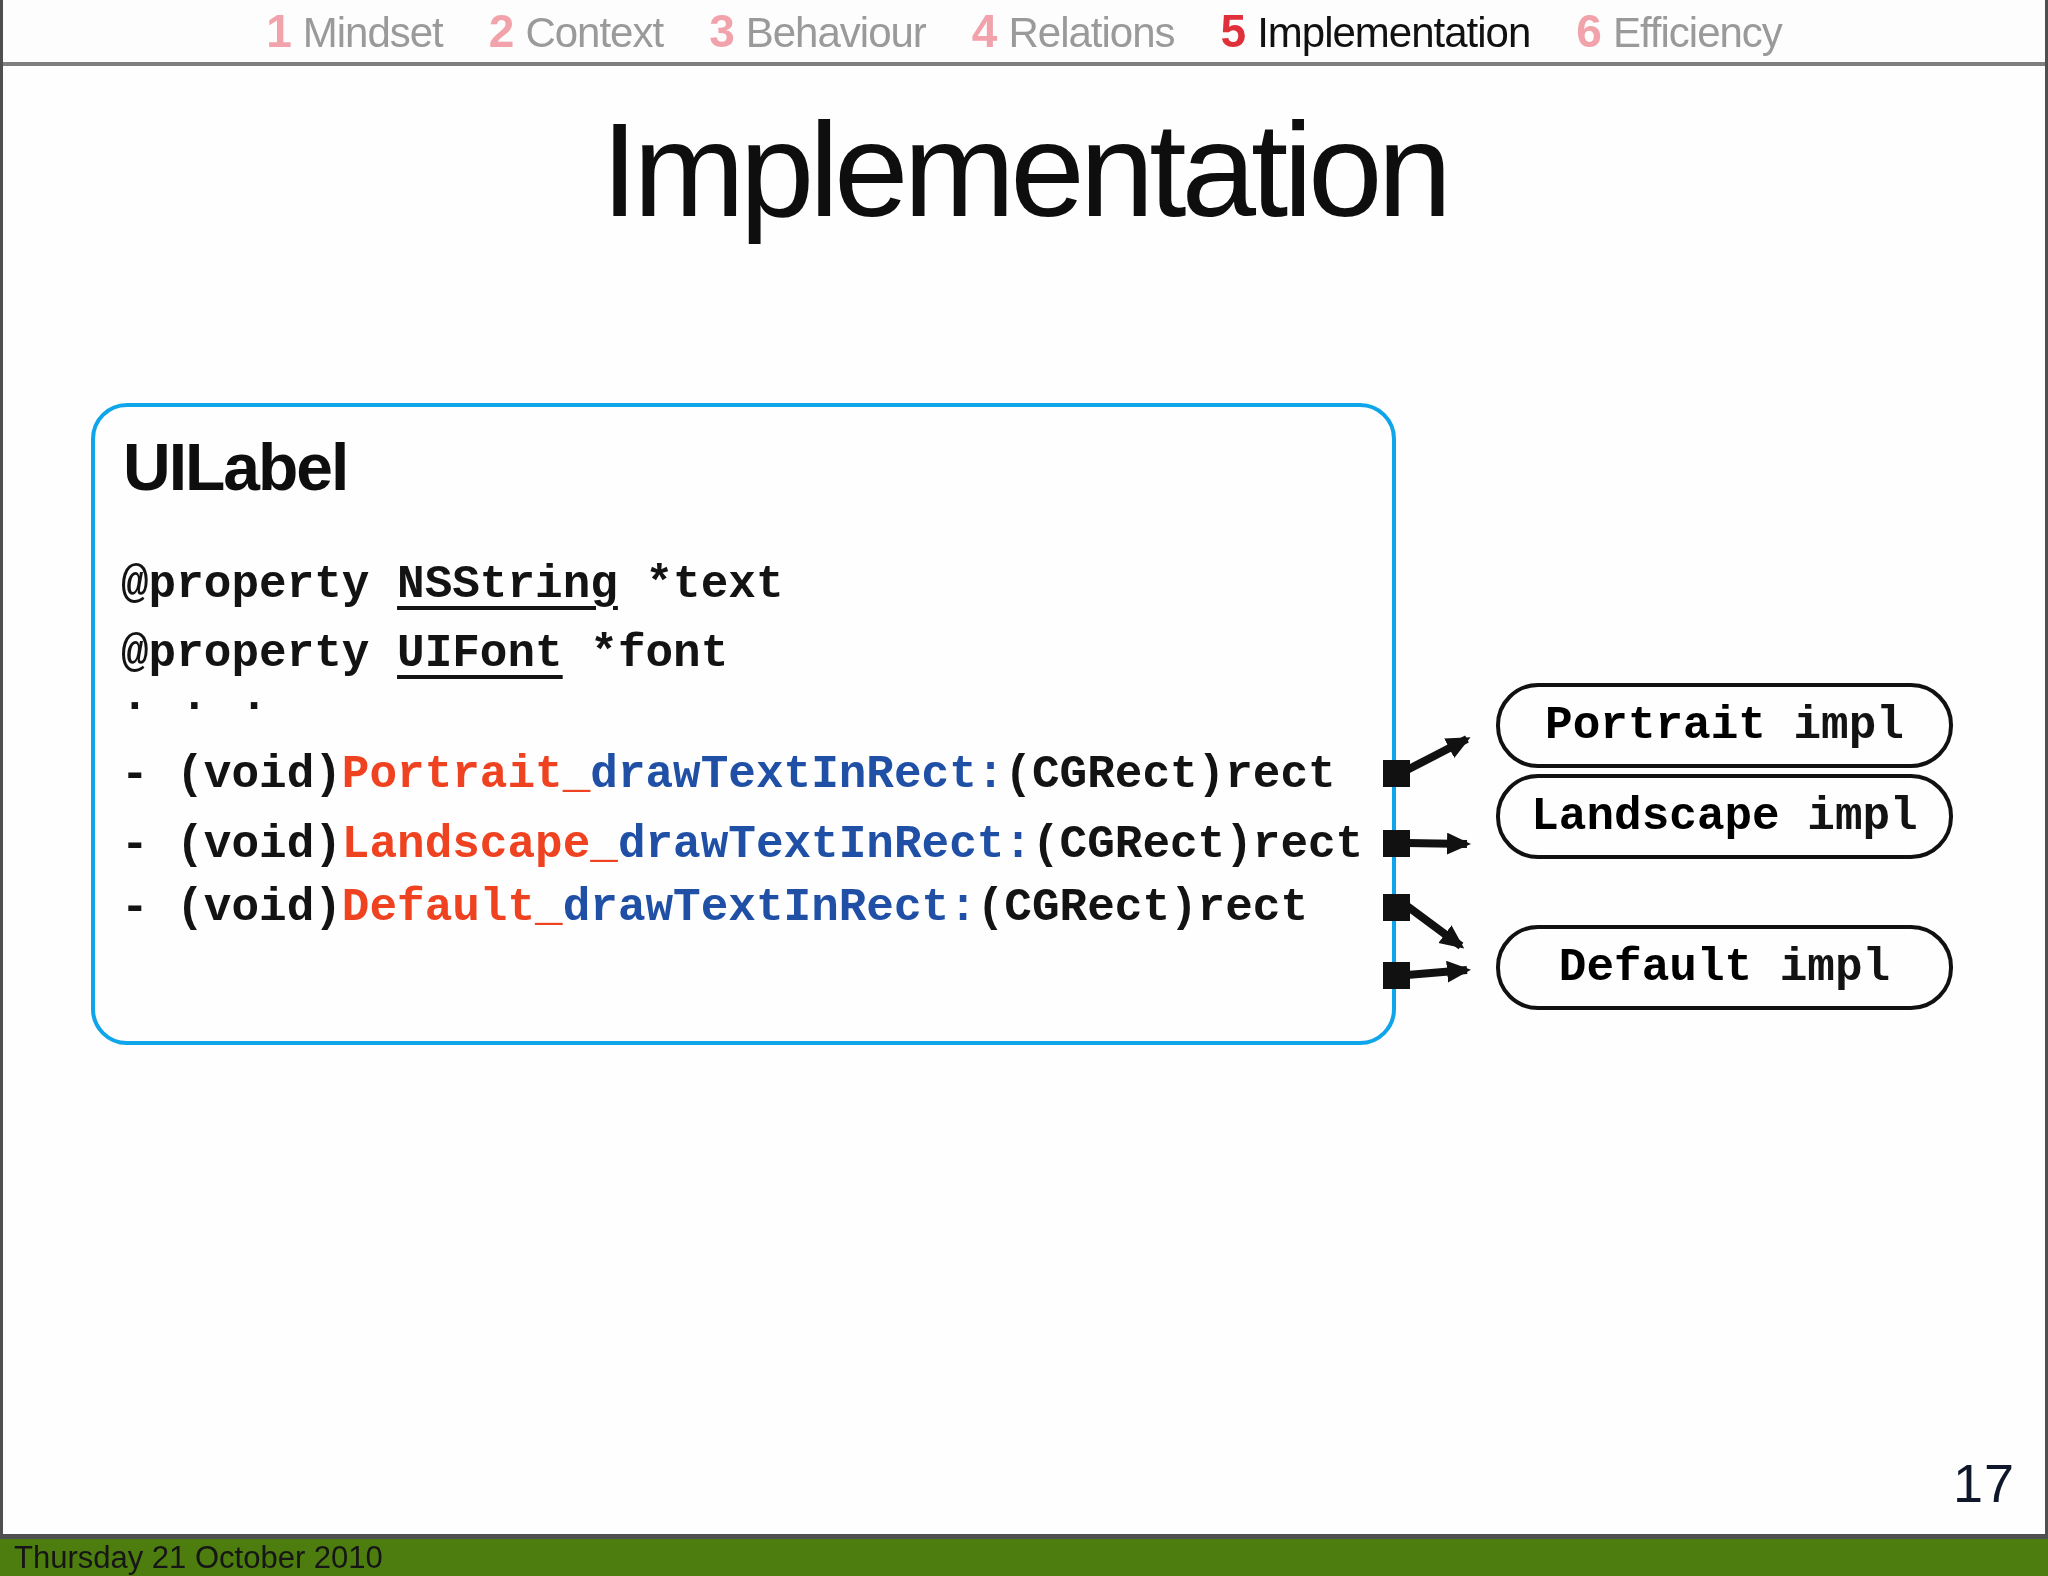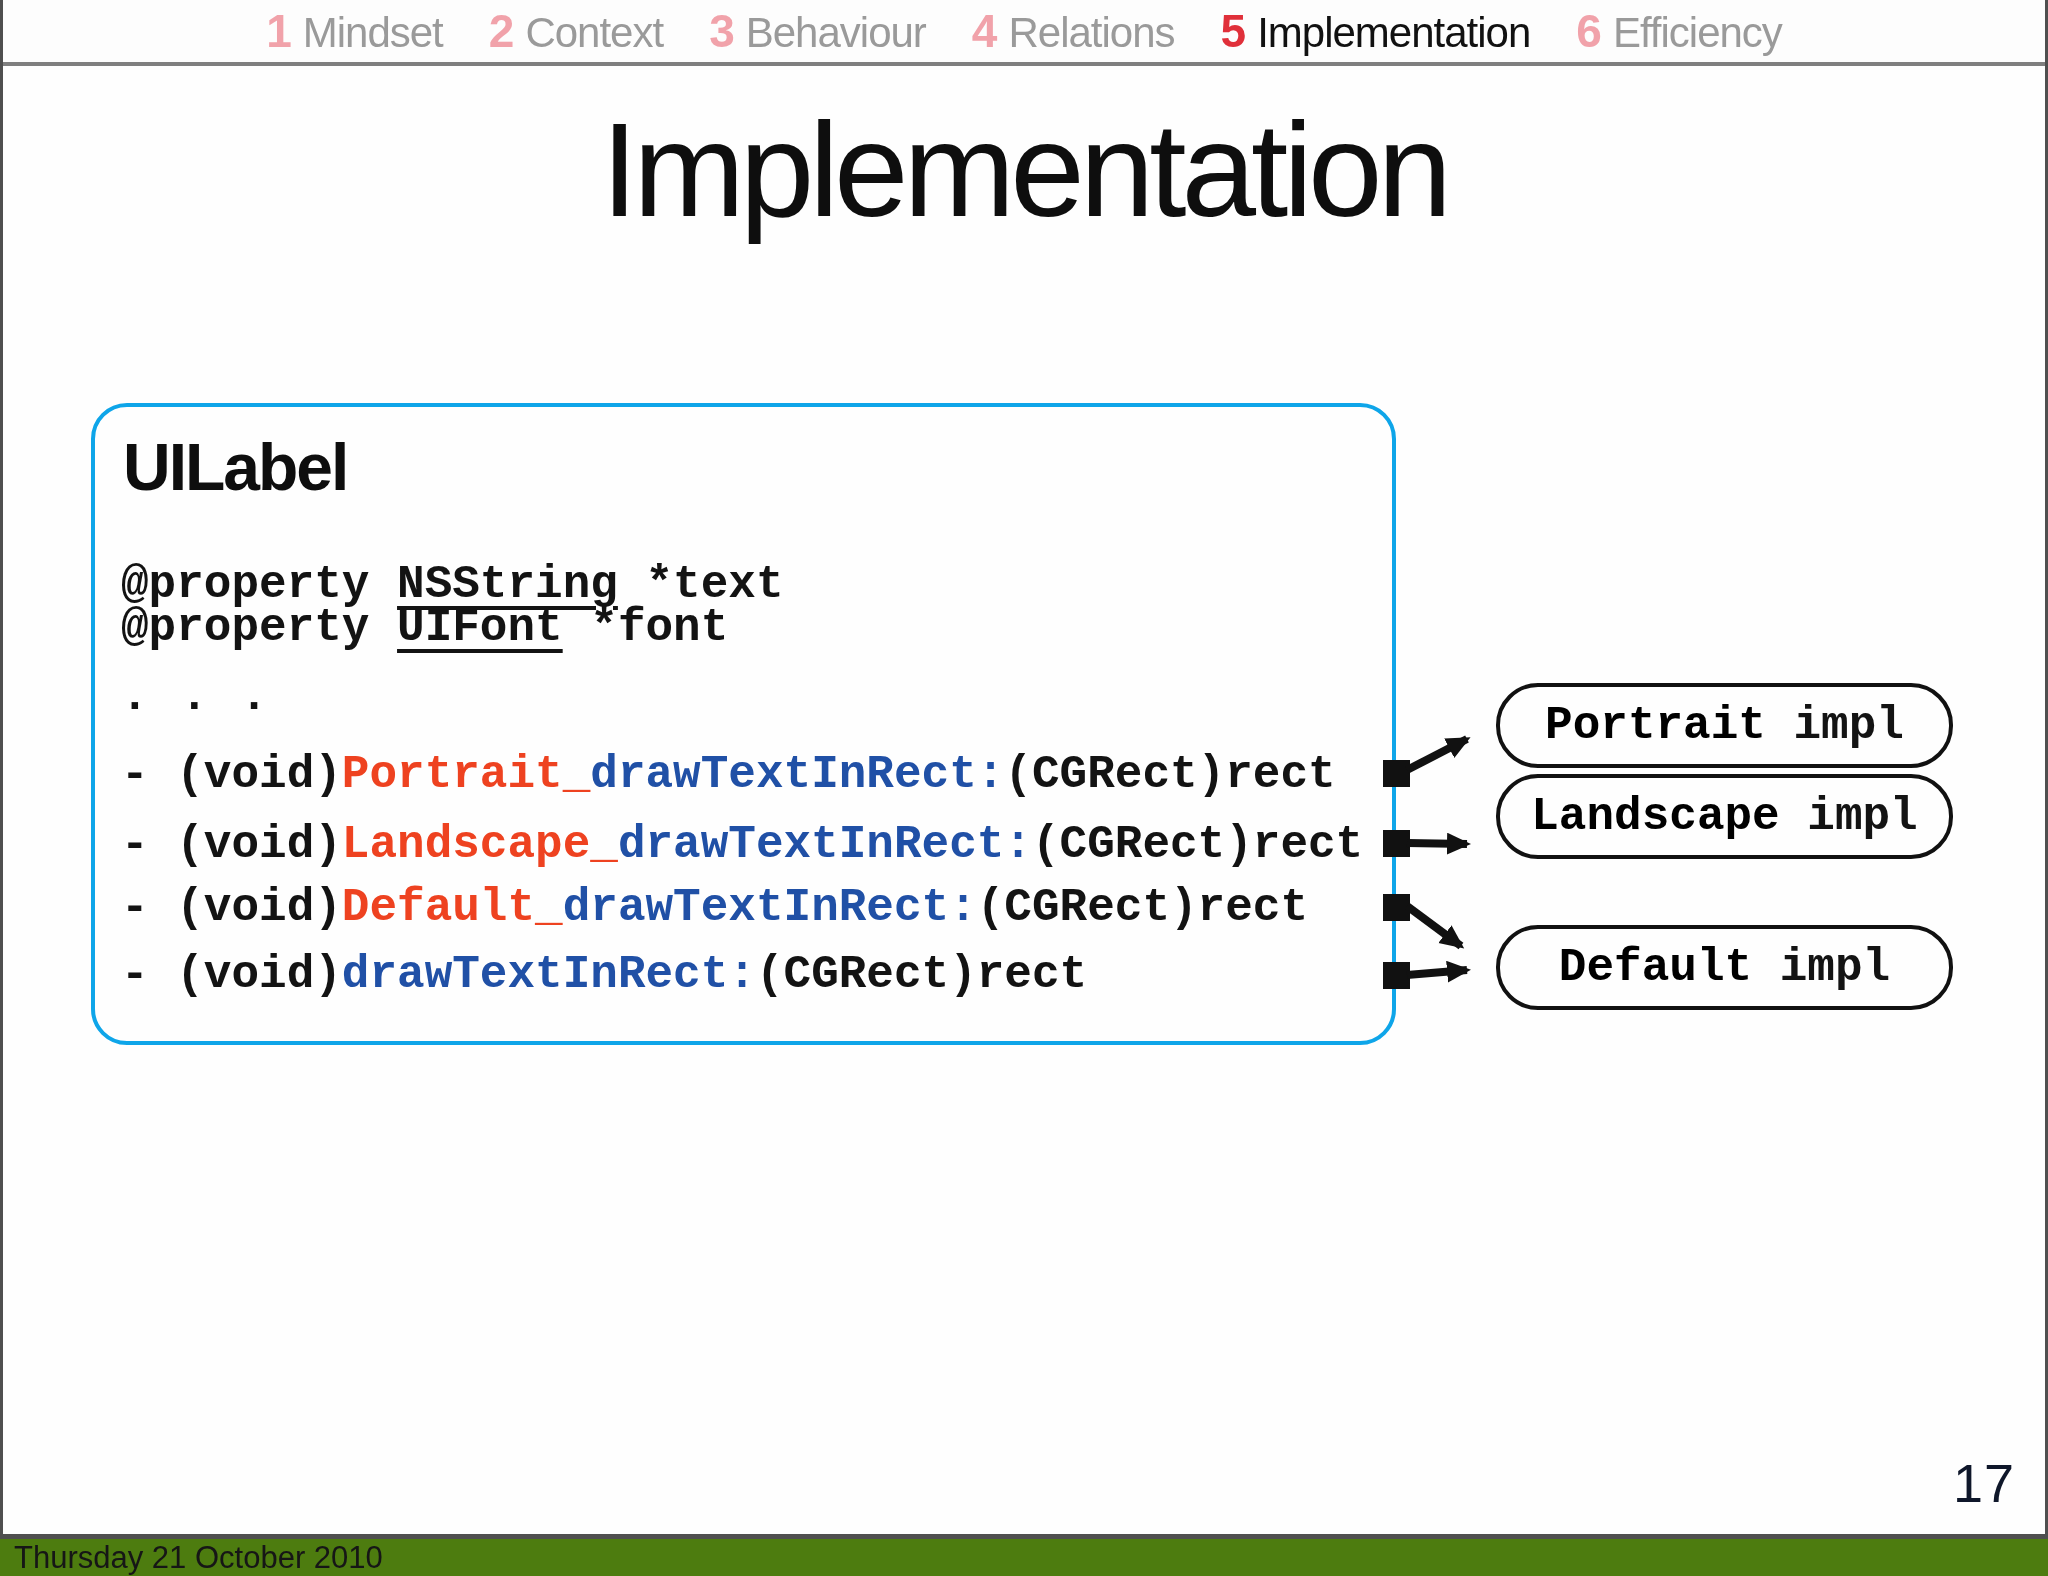--- a/index.html
+++ b/index.html
@@ -94,21 +94,21 @@
     line-height: 56px;
   }
   .code-line .type-u {
     text-decoration: underline;
     text-underline-offset: 9px;
     text-decoration-thickness: 4px;
   }
   .code-line .red { color: #ee4220; }
   .code-line .blue { color: #2050a6; }
   .line-prop1 { top: 150px; }
-  .line-prop2 { top: 193px; }
+  .line-prop2 { top: 219px; }
   .line-ellipsis { top: 262px; letter-spacing: 32px; }
   .line-m1 { top: 340px; }
   .line-m2 { top: 410px; }
   .line-m3 { top: 473px; }
   .line-m4 { top: 540px; }
   
   .impl-box {
     position: absolute;
     left: 1493px;
     width: 457px; height: 85px;
@@ -199,21 +199,20 @@
     <div class="code-line line-prop2"><span>@property </span><span class="type-u">UIFont</span><span> *font</span></div>
 
     <div class="code-line line-ellipsis">...</div>
 
     <div class="code-line line-m1"><span>- (void)</span><span class="red">Portrait_</span><span class="blue">drawTextInRect:</span><span>(CGRect)rect</span></div>
 
     <div class="code-line line-m2"><span>- (void)</span><span class="red">Landscape_</span><span class="blue">drawTextInRect:</span><span>(CGRect)rect</span></div>
 
     <div class="code-line line-m3"><span>- (void)</span><span class="red">Default_</span><span class="blue">drawTextInRect:</span><span>(CGRect)rect</span></div>
 
-    <div class="code-line line-m4"><span>- (void)</span><span class="blue">drawTextInRect:</span><span>(CGRect)rect</span></div>
   </div>
 
   <div class="impl-box impl-portrait"><span class="red">Portrait</span><span> impl</span></div>
 
   <div class="impl-box impl-landscape"><span class="red">Landscape</span><span> impl</span></div>
 
   <div class="impl-box impl-default"><span class="red">Default</span><span> impl</span></div>
 
   <svg class="connectors" viewBox="0 0 2048 1576" xmlns="http://www.w3.org/2000/svg">
     <defs>

